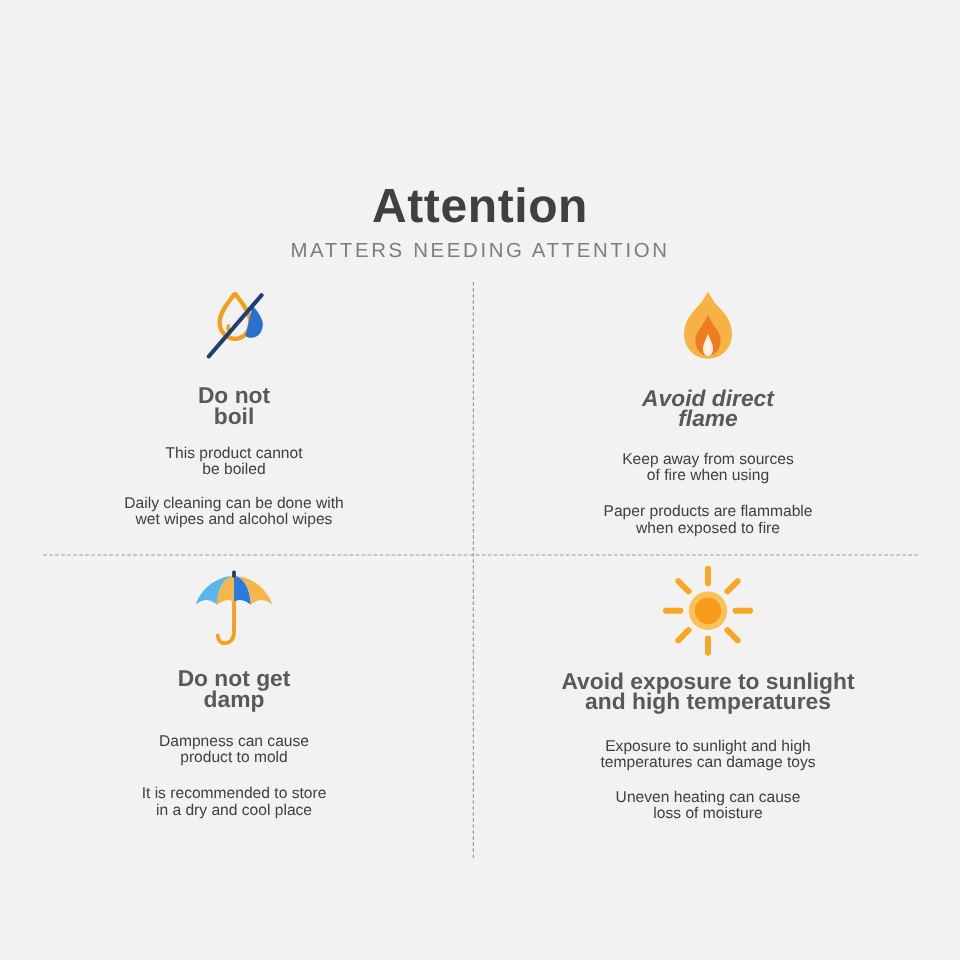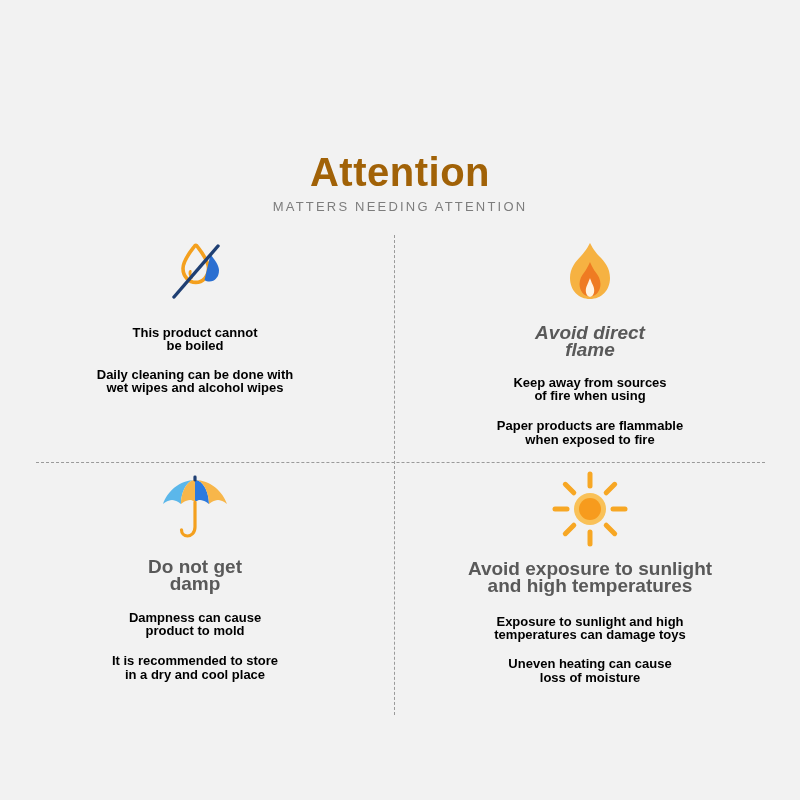--- a/index.html
+++ b/index.html
@@ -18,27 +18,27 @@
   
   #header{
     position:absolute;
     left:0;right:0;
     top:152px;
     text-align:center;
   }
   #main-title{
     font-size:40px;
     font-weight:bold;
-    color:#a16207;
+    color:#404040;
     letter-spacing:0.5px;
     line-height:1.0;
     margin:0;
   }
   #sub-title{
-    font-size:13px;
+    font-size:17px;
     color:#7d7d7d;
     letter-spacing:2.2px;
     margin:8px 0 0 0;
     line-height:1.0;
     font-weight:400;
   }
 
   
   #divider-horizontal{
     position:absolute;
@@ -77,22 +77,22 @@
   .q-title{
     font-size:19px;
     font-weight:bold;
     color:#595959;
     line-height:0.92;
     margin:8px 0 0 0;
     white-space:pre-line;
   }
   .q-body{
     font-size:13px;
-    font-weight:bold;
-    color:#000000;
+    font-weight:normal;
+    color:#404040;
     line-height:1.02;
     margin:13px 0 0 0;
     white-space:pre-line;
   }
   .q-body.second{
     margin-top:13px;
   }
 
   
   #quad-0 .q-title{margin-top:10px;}
@@ -126,20 +126,22 @@
 
   <div class="quad" id="quad-0">
     <div class="icon-wrap">
       <svg width="66" height="70" viewBox="0 0 66 70" aria-hidden="true">
         <path d="M46.5 28.5 C46.5 20 38.5 11 34.5 5.5 C34.5 5.5 34.2 5.2 33.8 5.2 C33.4 5.2 33.1 5.5 33.1 5.5 C29 11 21 20 21 28.5 C21 36.4 26.8 42.4 33.8 42.4 C40.7 42.4 46.5 36.4 46.5 28.5 Z" fill="none" stroke="#f4a01e" stroke-width="3.6"></path>
         <path d="M26.6 31.8 C26.2 34.8 27.4 37.4 29.6 38.6 C30.5 39.1 31.2 38.2 30.7 37.3 C29.6 35.3 29.2 33.4 29.6 31.6 C29.9 30.2 28.2 29.6 27.4 30.6 Z" fill="#f4a01e"></path>
         <path d="M48.5 14.5 C53.5 20.5 57 26 57 30.5 C57 36.8 52.9 41.5 47.5 41.5 C45.6 41.5 43.9 40.9 42.5 39.9 Z" fill="#2b6fd1"></path>
         <line x1="12" y1="57" x2="56" y2="6" stroke="#1f3f73" stroke-width="3.4" stroke-linecap="round"></line>
       </svg>
     </div>
+    <div class="q-title">Do not
+boil</div>
     <div class="q-body q-body-1">This product cannot
 be boiled</div>
     <div class="q-body q-body-2 second">Daily cleaning can be done with
 wet wipes and alcohol wipes</div>
   </div>
 
   <div class="quad" id="quad-1">
     <div class="icon-wrap">
       <svg width="52" height="70" viewBox="0 0 52 70" aria-hidden="true">
         <path d="M26 3 C26 3 22 11 17 16 C11.5 21.5 6 28.5 6 38 C6 50.5 14.9 59 26 59 C37.1 59 46 50.5 46 38 C46 28 40.5 21.5 35 16 C30 11 26 3 26 3 Z" fill="#f6b242"></path>

